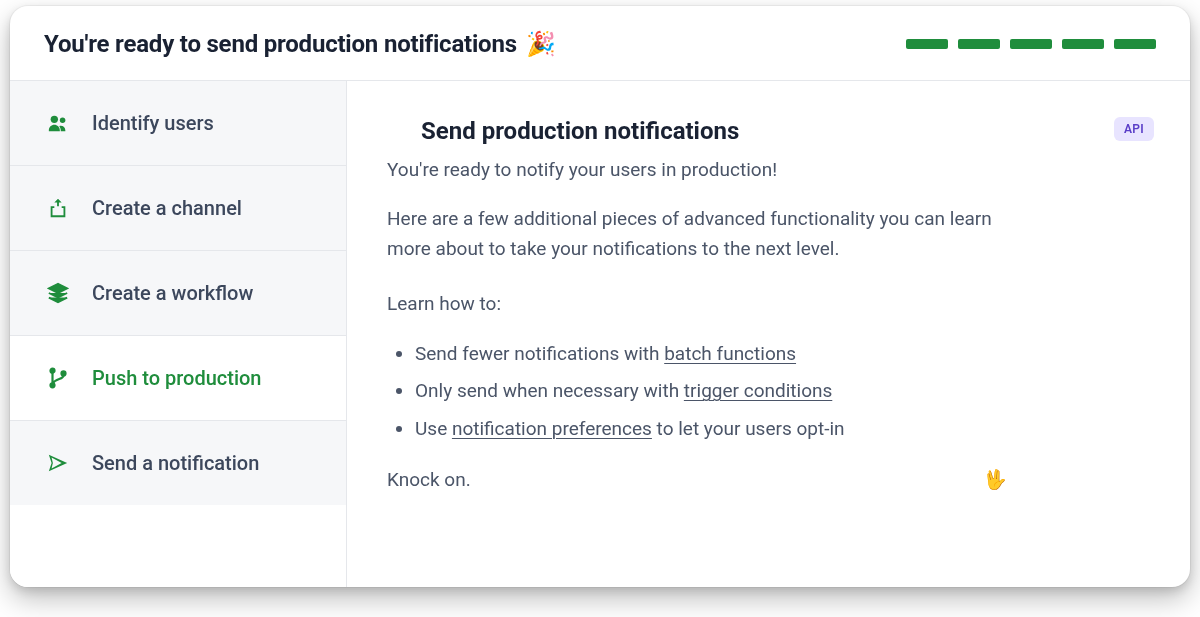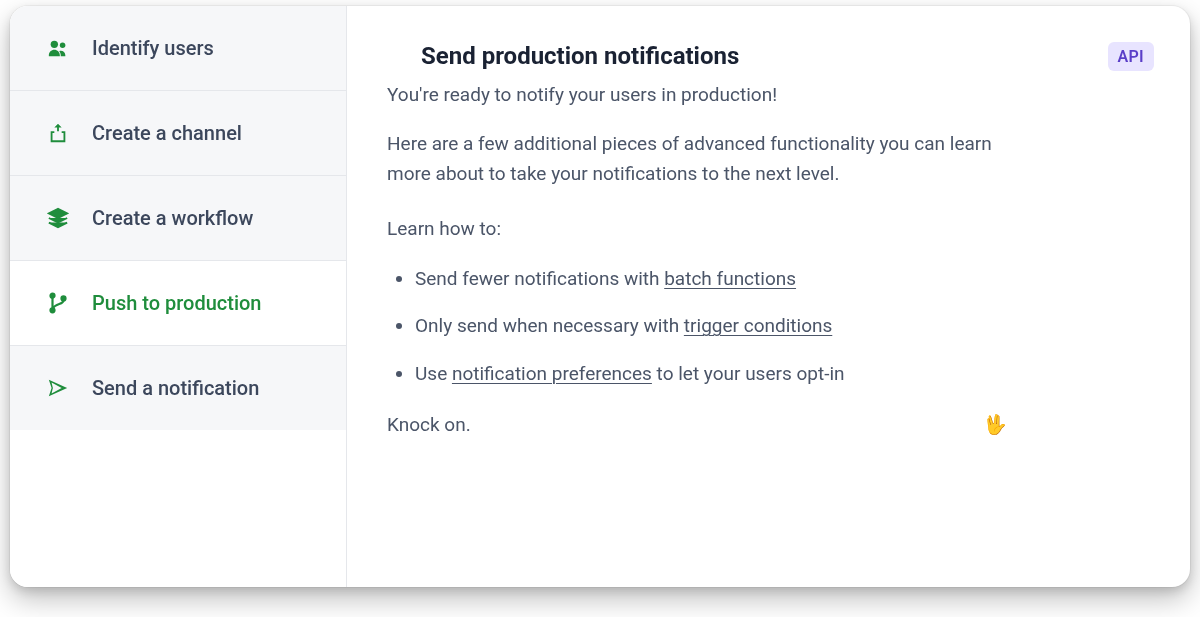--- a/index.html
+++ b/index.html
@@ -55,37 +55,50 @@
   .step.active{
     background:#fff;color:var(--green);
   }
   .step .icon{width:24px;height:24px;color:var(--green);flex:0 0 24px;display:flex;align-items:center;justify-content:center;}
   .step .icon svg{display:block;}
 
   .main{flex:1;padding:36px 36px 32px 40px;color:var(--slate-600);}
   .main-head{display:flex;align-items:flex-start;justify-content:space-between;gap:20px;margin-left:34px;}
   .main-title{font-size:24px;font-weight:700;color:var(--slate-900);margin:0 0 10px 0;}
   .badge{
-    font-size:16px;font-weight:600;color:var(--badge-fg);
+    font-size:12px;font-weight:600;color:var(--badge-fg);
     background:var(--badge-bg);border-radius:6px;padding:5px 10px;
     letter-spacing:.3px;
   }
   .lead{font-size:19px;line-height:1.55;color:var(--slate-600);max-width:620px;}
   .lead p{margin:0 0 20px 0;}
   .lead .subhead{margin-top:26px;}
   .lead ul{margin:8px 0 22px 0;padding-left:28px;}
-  .lead li{margin:18px 0;}
+  .lead li{margin:8px 0;}
   .link{color:var(--slate-600);text-decoration:underline;text-decoration-thickness:1px;text-underline-offset:3px;cursor:pointer;}
   .signoff{display:flex;align-items:center;gap:8px;justify-content:space-between;}
 </style>
 </head>
 <body>
 
 <div class="stage">
   <div class="card">
+    <div class="card-header">
+      <div class="title">
+        <span>You're ready to send production notifications</span>
+        <span>🎉</span>
+      </div>
+      <div class="progress">
+        <div class="progress-seg"></div>
+        <div class="progress-seg"></div>
+        <div class="progress-seg"></div>
+        <div class="progress-seg"></div>
+        <div class="progress-seg"></div>
+      </div>
+    </div>
 
     <div class="body">
       <div class="sidebar">
 
         <div class="step">
           <span class="icon">
             <svg width="24" height="22" viewBox="0 0 24 24" fill="currentColor">
                 <circle cx="8" cy="8" r="4"></circle>
                 <circle cx="17" cy="9" r="3"></circle>
                 <path d="M2 20c0-3.3 2.7-6 6-6s6 2.7 6 6v1H2v-1zM15 21v-1c0-1.7-.6-3.3-1.6-4.5.5-.3 1-.5 1.6-.5 2.8 0 5 2.2 5 5v1h-5z"></path>

